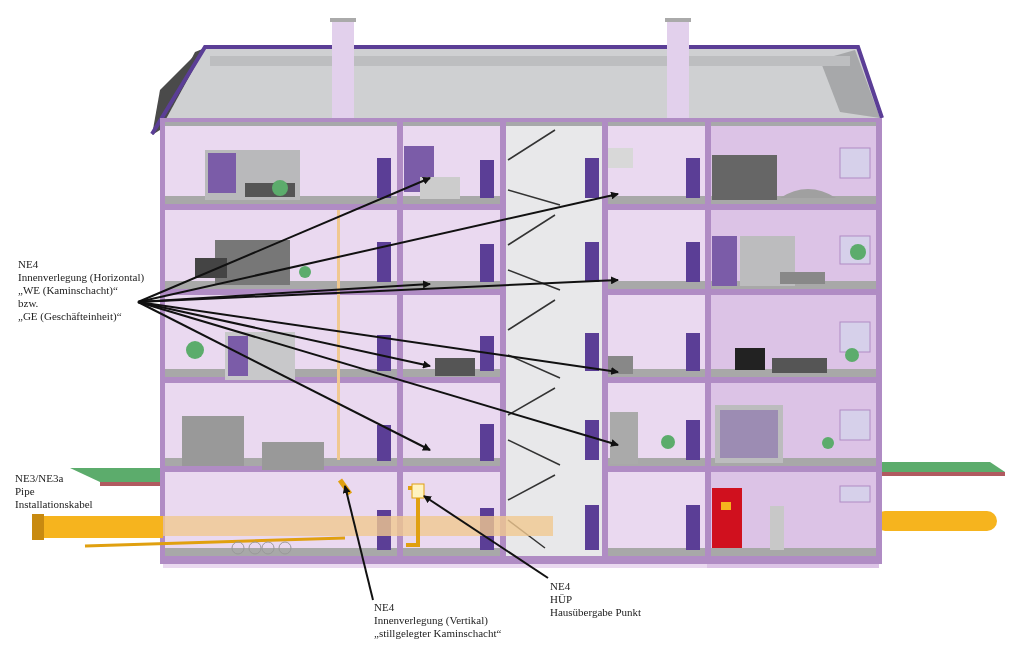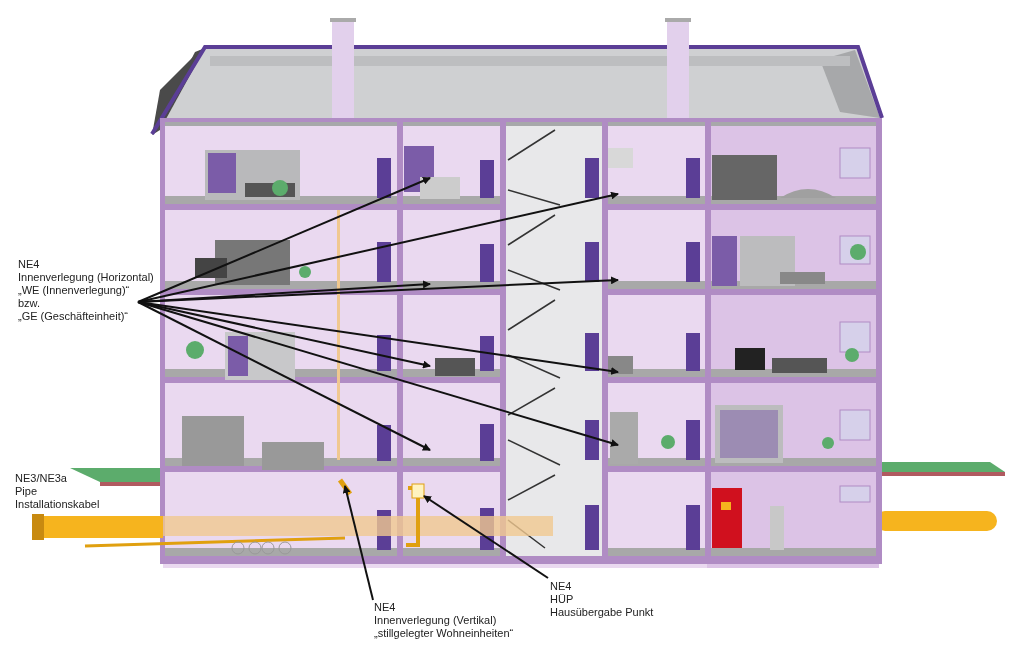--- a/index.html
+++ b/index.html
@@ -1,18 +1,18 @@
 <!DOCTYPE html>
 <html><head>
 <meta charset="utf-8">
 <style>
   html,body{margin:0;padding:0;background:#ffffff;}
   body{width:1024px;height:654px;position:relative;overflow:hidden;font-family:"Liberation Sans",sans-serif;}
   #scene{position:absolute;left:0;top:0;width:1024px;height:654px;}
-  .label{position:absolute;font-size:11px;line-height:13px;color:#222;white-space:nowrap;}
+  .label{position:absolute;font-size:11px;line-height:13px;color:#222;white-space:nowrap;font-family:Liberation Serif, serif;}
   .label div{display:block;}
 </style>
 </head>
 <body>
 
 <svg id="scene" viewBox="0 0 1024 654" xmlns="http://www.w3.org/2000/svg">
   <defs>
     <marker id="ah" markerWidth="8" markerHeight="8" refX="7" refY="4" orient="auto" markerUnits="userSpaceOnUse">
       <path d="M0,0 L8,4 L0,8 Z" fill="#111"></path>
     </marker>
@@ -181,34 +181,34 @@
     <line x1="373" y1="600" x2="345" y2="486"></line>
   </g>
   <g stroke="#111" stroke-width="2" marker-end="url(#ah)">
     <line x1="548" y1="578" x2="424" y2="496"></line>
   </g>
 </svg>
 
 <div class="label" style="left:18px;top:258px;">
   <div>NE4</div>
   <div>Innenverlegung (Horizontal)</div>
-  <div>„WE (Innenverlegung)“</div>
+  <div>„WE (Kaminschacht)“</div>
   <div>bzw.</div>
   <div>„GE (Geschäfteinheit)“</div>
 </div>
 
 <div class="label" style="left:15px;top:472px;">
   <div>NE3/NE3a</div>
   <div>Pipe</div>
   <div>Installationskabel</div>
 </div>
 
 <div class="label" style="left:374px;top:601px;">
   <div>NE4</div>
   <div>Innenverlegung (Vertikal)</div>
-  <div>„stillgelegter Wohneinheiten“</div>
+  <div>„stillgelegter Kaminschacht“</div>
 </div>
 
 <div class="label" style="left:550px;top:580px;">
   <div>NE4</div>
   <div>HÜP</div>
   <div>Hausübergabe Punkt</div>
 </div>
 
 </body></html>

